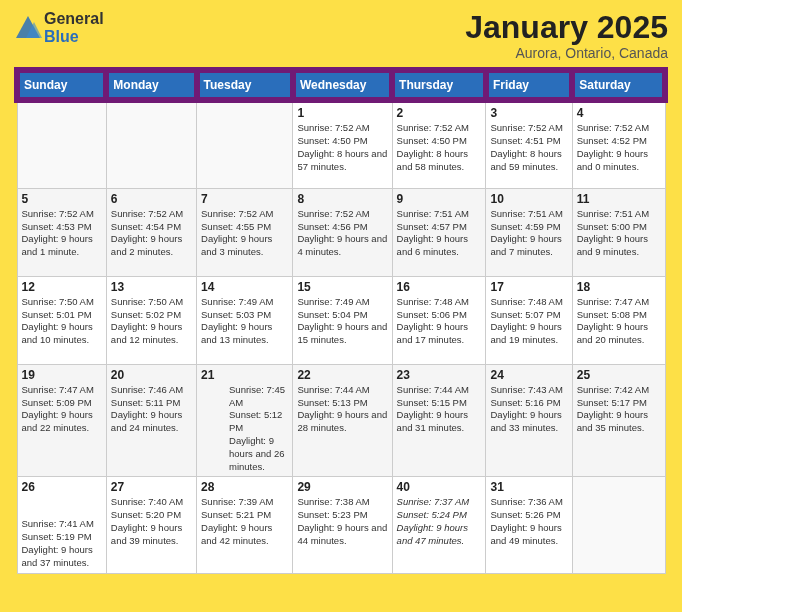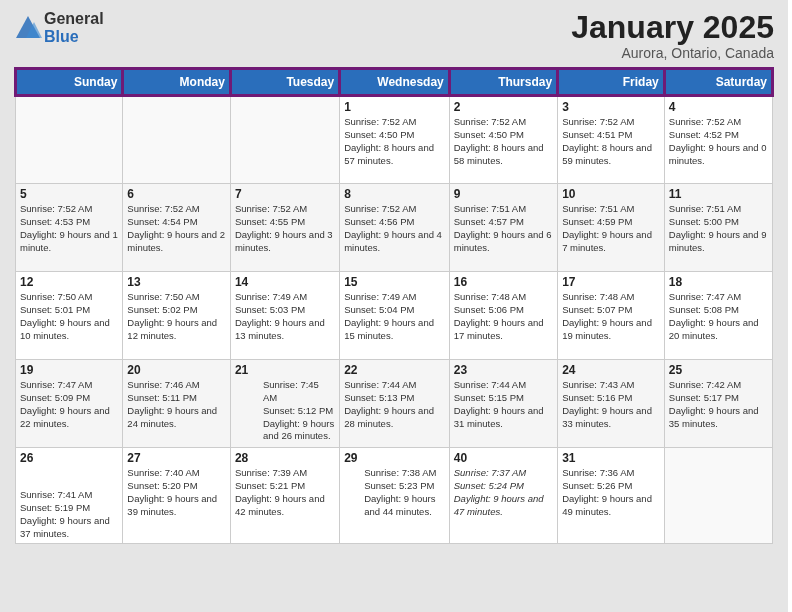--- a/index.html
+++ b/index.html
@@ -4,23 +4,23 @@
   <style>
     * { box-sizing: border-box; margin: 0; padding: 0; }
     body {
       font-family: Arial, sans-serif;
       background: #fff;
       width: 792px;
       min-height: 612px;
       padding: 0;
     }
     .page {
-      width: 788px;
+      width: 682px;
       min-height: 612px;
-      background: #e5e5e5;
+      background: #fde047;
       padding: 10px 14px 10px 14px;
     }
     .header {
       display: flex;
       justify-content: space-between;
       align-items: flex-start;
       margin-bottom: 6px;
     }
     .logo {
       display: flex;
@@ -64,22 +64,22 @@
       width: 100%;
       border-collapse: collapse;
       border: 1px solid #bbb;
     }
     .calendar th {
       background: #2a6ebb;
       color: #fff;
       font-size: 12px;
       font-weight: bold;
       padding: 5px 4px;
-      text-align: right;
-      border: 3px solid #701a75;
+      text-align: left;
+      border: 6px solid #701a75;
     }
     .calendar td {
       border: 1px solid #ccc;
       vertical-align: top;
       padding: 3px 4px;
       width: 113px;
       min-height: 80px;
       height: 88px;
       font-size: 10px;
       color: #333;
@@ -316,21 +316,21 @@
 Daylight: 9 hours and 39 minutes.</div>
           </td>
           <td>
             <span class="day-num">28</span>
             <div class="day-info" style="white-space: pre-line;">Sunrise: 7:39 AM
 Sunset: 5:21 PM
 Daylight: 9 hours and 42 minutes.</div>
           </td>
           <td>
             <span class="day-num">29</span>
-            <div class="day-info" style="white-space: pre-line; margin-left: 20px;">Sunrise: 7:38 AM
+            <div class="day-info" style="white-space: pre-line;">Sunrise: 7:38 AM
 Sunset: 5:23 PM
 Daylight: 9 hours and 44 minutes.</div>
           </td>
           <td>
             <span class="day-num">40</span>
             <div class="day-info" style="white-space: pre-line; font-style: italic;">Sunrise: 7:37 AM
 Sunset: 5:24 PM
 Daylight: 9 hours and 47 minutes.</div>
           </td>
           <td>

